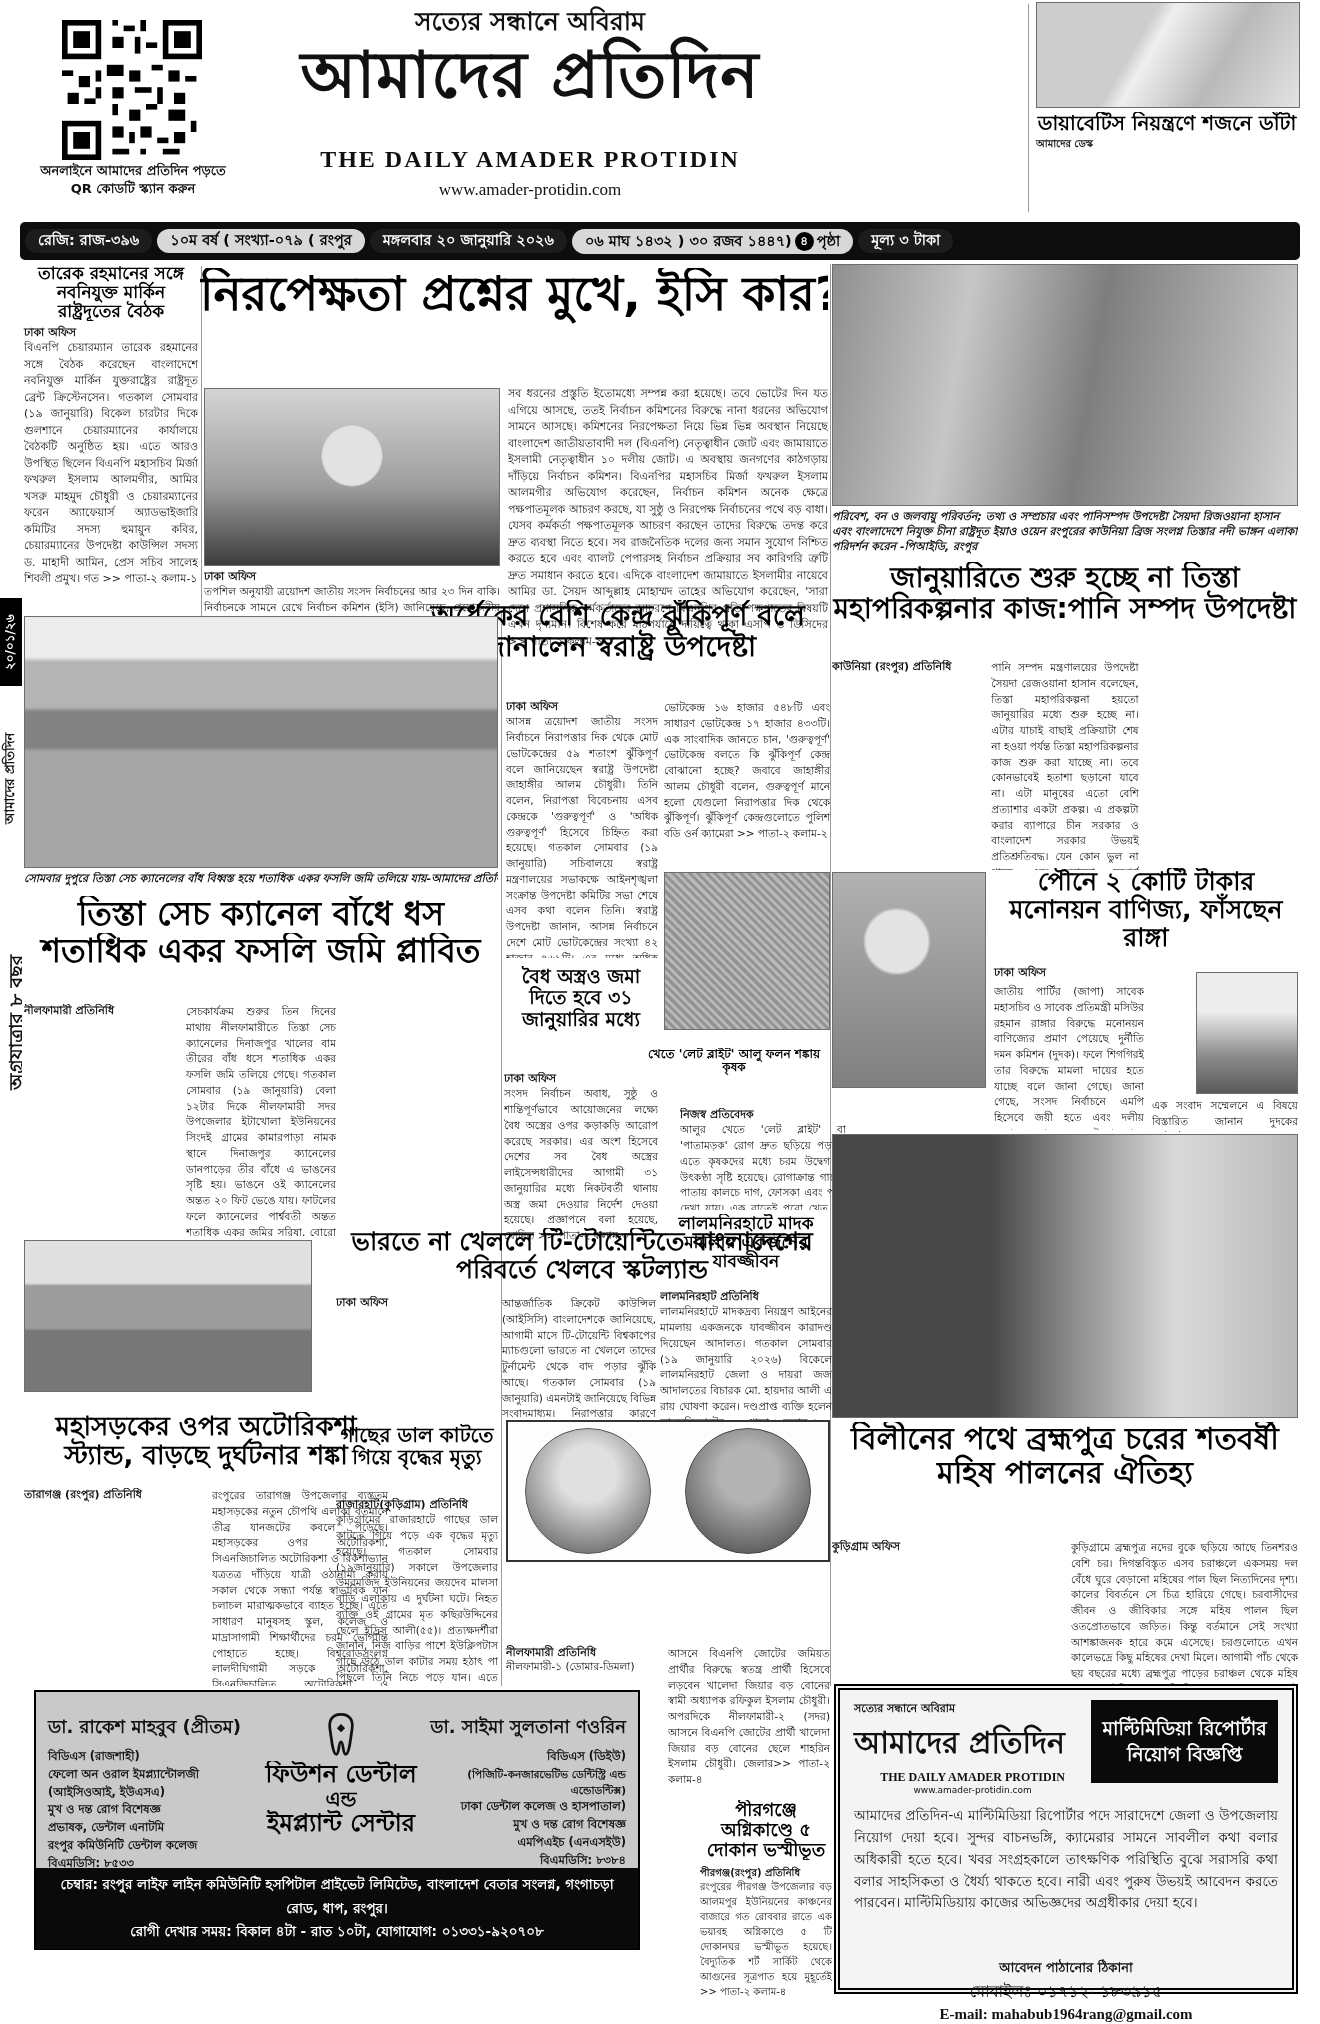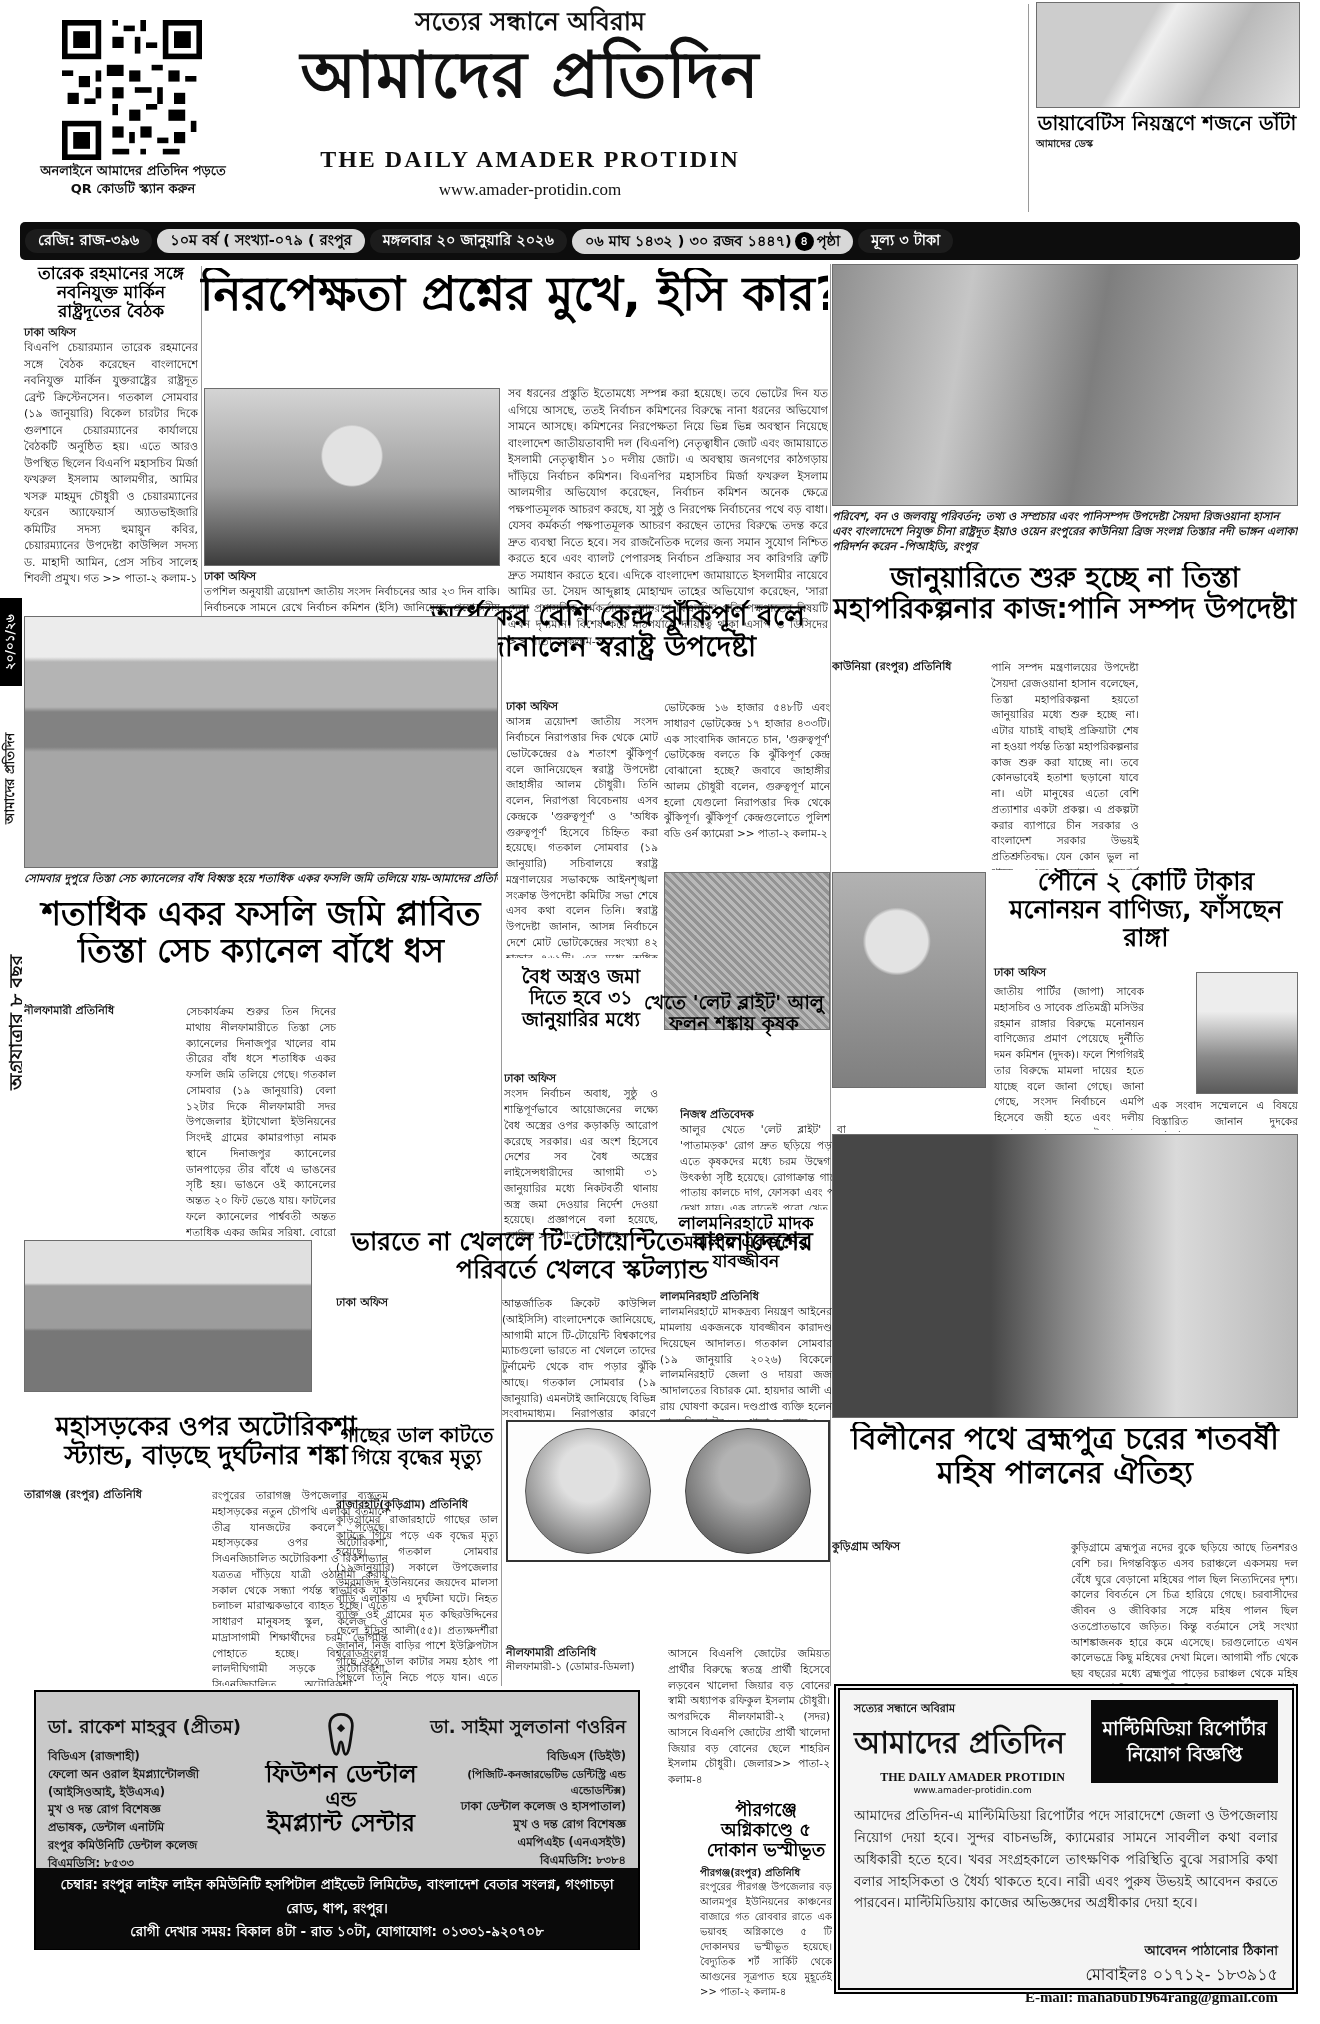--- a/index.html
+++ b/index.html
@@ -165,43 +165,43 @@
   </div>
 
   <div class="abs hl" style="left:408px;top:600px;width:420px;height:96px;font-size:28px">অর্ধেকের বেশি কেন্দ্র ঝুঁকিপূর্ণ বলে জানালেন স্বরাষ্ট্র উপদেষ্টা</div>
   <div class="abs" style="left:506px;top:700px;width:152px;height:258px;overflow:hidden">
     <div class="byl">ঢাকা অফিস</div>
     <div class="btxt">আসন্ন ত্রয়োদশ জাতীয় সংসদ নির্বাচনে নিরাপত্তার দিক থেকে মোট ভোটকেন্দ্রের ৫৯ শতাংশ ঝুঁকিপূর্ণ বলে জানিয়েছেন স্বরাষ্ট্র উপদেষ্টা জাহাঙ্গীর আলম চৌধুরী। তিনি বলেন, নিরাপত্তা বিবেচনায় এসব কেন্দ্রকে 'গুরুত্বপূর্ণ' ও 'অধিক গুরুত্বপূর্ণ' হিসেবে চিহ্নিত করা হয়েছে। গতকাল সোমবার (১৯ জানুয়ারি) সচিবালয়ে স্বরাষ্ট্র মন্ত্রণালয়ের সভাকক্ষে আইনশৃঙ্খলা সংক্রান্ত উপদেষ্টা কমিটির সভা শেষে এসব কথা বলেন তিনি। স্বরাষ্ট্র উপদেষ্টা জানান, আসন্ন নির্বাচনে দেশে মোট ভোটকেন্দ্রের সংখ্যা ৪২ হাজার ৭৬১টি। এর মধ্যে অধিক গুরুত্বপূর্ণ ভোটকেন্দ্র রয়েছে ৮ হাজার ৭৮০টি, গুরুত্বপূর্ণ</div>
   </div>
   <div class="abs btxt" style="left:664px;top:700px;width:166px;height:166px">ভোটকেন্দ্র ১৬ হাজার ৫৪৮টি এবং সাধারণ ভোটকেন্দ্র ১৭ হাজার ৪৩৩টি। এক সাংবাদিক জানতে চান, 'গুরুত্বপূর্ণ' ভোটকেন্দ্র বলতে কি ঝুঁকিপূর্ণ কেন্দ্র বোঝানো হচ্ছে? জবাবে জাহাঙ্গীর আলম চৌধুরী বলেন, গুরুত্বপূর্ণ মানে হলো যেগুলো নিরাপত্তার দিক থেকে ঝুঁকিপূর্ণ। ঝুঁকিপূর্ণ কেন্দ্রগুলোতে পুলিশ বডি ওর্ন ক্যামেরা &gt;&gt; পাতা-২ কলাম-২</div>
 
   <div class="abs photo photo-field" style="left:664px;top:872px;width:166px;height:158px"></div>
-  <div class="abs hl" style="left:636px;top:992px;width:196px;height:68px;font-size:19px">খেতে 'লেট ব্লাইট' আলু ফলন শঙ্কায় কৃষক</div>
+  <div class="abs hl" style="left:636px;top:1048px;width:196px;height:68px;font-size:12px">খেতে 'লেট ব্লাইট' আলু ফলন শঙ্কায় কৃষক</div>
   <div class="abs" style="left:680px;top:1108px;width:166px;height:102px;overflow:hidden">
     <div class="byl">নিজস্ব প্রতিবেদক</div>
     <div class="btxt">আলুর খেতে 'লেট ব্লাইট' বা 'পাতামড়ক' রোগ দ্রুত ছড়িয়ে পড়ছে। এতে কৃষকদের মধ্যে চরম উদ্বেগ ও উৎকণ্ঠা সৃষ্টি হয়েছে। রোগাক্রান্ত গাছের পাতায় কালচে দাগ, ফোসকা এবং পচন দেখা যায়। এক রাতেই পুরো খেত নষ্ট হয়ে যাচ্ছে। কৃষকরা বারবার ছত্রাকনাশক স্প্রে করেও রোগ নিয়ন্ত্রণে &gt;&gt; পাতা-২ কলাম-৭</div>
   </div>
 
   <div class="abs hl" style="left:504px;top:966px;width:154px;height:102px;font-size:19px">বৈধ অস্ত্রও জমা দিতে হবে ৩১ জানুয়ারির মধ্যে</div>
   <div class="abs" style="left:504px;top:1072px;width:154px;height:168px;overflow:hidden">
     <div class="byl">ঢাকা অফিস</div>
     <div class="btxt">সংসদ নির্বাচন অবাধ, সুষ্ঠু ও শান্তিপূর্ণভাবে আয়োজনের লক্ষ্যে বৈধ অস্ত্রের ওপর কড়াকড়ি আরোপ করেছে সরকার। এর অংশ হিসেবে দেশের সব বৈধ অস্ত্রের লাইসেন্সধারীদের আগামী ৩১ জানুয়ারির মধ্যে নিকটবর্তী থানায় অস্ত্র জমা দেওয়ার নির্দেশ দেওয়া হয়েছে। প্রজ্ঞাপনে বলা হয়েছে, ঘোষিত &gt;&gt; পাতা-২ কলাম-৩</div>
   </div>
 
   <div class="abs hl" style="left:660px;top:1214px;width:172px;height:74px;font-size:17px">লালমনিরহাটে মাদক মামলায় একজনের যাবজ্জীবন</div>
   <div class="abs" style="left:660px;top:1290px;width:172px;height:228px;overflow:hidden">
     <div class="byl">লালমনিরহাট প্রতিনিধি</div>
     <div class="btxt">লালমনিরহাটে মাদকদ্রব্য নিয়ন্ত্রণ আইনের মামলায় একজনকে যাবজ্জীবন কারাদণ্ড দিয়েছেন আদালত। গতকাল সোমবার (১৯ জানুয়ারি ২০২৬) বিকেলে লালমনিরহাট জেলা ও দায়রা জজ আদালতের বিচারক মো. হায়দার আলী এ রায় ঘোষণা করেন। দণ্ডপ্রাপ্ত ব্যক্তি হলেন লালমনিরহাটের &gt;&gt; পাতা-২ কলাম-৫</div>
   </div>
 
   <div class="abs photo photo-canal" style="left:24px;top:616px;width:474px;height:252px"></div>
   <div class="abs caption" style="left:24px;top:872px;width:474px;height:20px;white-space:nowrap">সোমবার দুপুরে তিস্তা সেচ ক্যানেলের বাঁধ বিধ্বস্ত হয়ে শতাধিক একর ফসলি জমি তলিয়ে যায়-আমাদের প্রতিদিন</div>
   <div class="abs" style="left:24px;top:896px;width:474px">
+    <div class="hl" style="font-size:33px">তিস্তা সেচ ক্যানেল বাঁধে ধস</div>
     <div class="hl" style="font-size:33px">শতাধিক একর ফসলি জমি প্লাবিত</div>
-    <div class="hl" style="font-size:33px">তিস্তা সেচ ক্যানেল বাঁধে ধস</div>
   </div>
   <div class="abs cols3" style="left:24px;top:1004px;width:474px;height:232px;overflow:hidden">
     <div class="byl">নীলফামারী প্রতিনিধি</div>
     <div class="btxt">সেচকার্যক্রম শুরুর তিন দিনের মাথায় নীলফামারীতে তিস্তা সেচ ক্যানেলের দিনাজপুর খালের বাম তীরের বাঁধ ধসে শতাধিক একর ফসলি জমি তলিয়ে গেছে। গতকাল সোমবার (১৯ জানুয়ারি) বেলা ১২টার দিকে নীলফামারী সদর উপজেলার ইটাখোলা ইউনিয়নের সিংদই গ্রামের কামারপাড়া নামক স্থানে দিনাজপুর ক্যানেলের ডানপাড়ের তীর বাঁধে এ ভাঙনের সৃষ্টি হয়। ভাঙনে ওই ক্যানেলের অন্তত ২০ ফিট ভেঙে যায়। ফাটলের ফলে ক্যানেলের পার্শ্ববতী অন্তত শতাধিক একর জমির সরিষা, বোরো বীজতলা, ভুট্টা, আলু ও রবি শস্য পানিতে তলিয়ে যায়। ওই ক্যানেলে সংলগ্ন বসবাসরত কৃষক আব্দুর রহমান বলেন, চলতি বোরো মৌসুমের (খরিপ-১) তিস্তা সেচ প্রকল্প থেকে ১৫ জানুয়ারি হতে পানি দেয়া শুরু হয়। ওই সেচের পানি পেয়ে তিস্তার কমান্ড এলাকার দিনাজপুর ক্যানেলের দুই ধারে কৃষকরা বোরো আবাদের জন্য প্রস্তুতি নিয়ে চারা রোপণ করছেন। পাশাপাশি বিভিন্ন ফসলে সেচ দিচ্ছেন। এ অবস্থায় সোমবার বেলা ১২টার দিকে ক্যানেলের ডান তীর বাঁধ ভেঙে আমার জমিসহ আসেপাশের অন্তত শতাধিক একর জমিতে স্রোত বয়ে যাচ্ছে। ওই এলাকার কৃষক শরিফ ইসলাম, শফিকুল ইসলাম সহ আরও অনেকে জানান, এর আগে ২০১৫ ও ২০২৪ সালেও ক্যানেলের বাঁধ বিধ্বস্ত হয়েছিল। এতে আমাদের ব্যাপক ক্ষতি হয়। এদিকে ক্ষতিগ্রস্থ কৃষকরা ওই এলাকার নীলফামারী-পঞ্চপুকুর সড়কটি অবরোধ করে ক্ষতিপূরনের দাবি তুলেছে। সেখানে নীলফামারীর পানি উন্নয়ন বোর্ডের উপ-সহকারি প্রকৌশলী মাহমুদুর রহমান গেলে তাকে &gt;&gt; পাতা-২ কলাম-৩</div>
   </div>
 
   <div class="abs photo photo-farmer" style="left:832px;top:872px;width:154px;height:216px"></div>
   <div class="abs hl" style="left:994px;top:868px;width:304px;height:96px;font-size:25px">পৌনে ২ কোটি টাকার মনোনয়ন বাণিজ্য, ফাঁসছেন রাঙ্গা</div>
   <div class="abs byl" style="left:994px;top:966px;width:150px">ঢাকা অফিস</div>
   <div class="abs btxt" style="left:994px;top:984px;width:150px;height:146px">জাতীয় পার্টির (জাপা) সাবেক মহাসচিব ও সাবেক প্রতিমন্ত্রী মসিউর রহমান রাঙ্গার বিরুদ্ধে মনোনয়ন বাণিজ্যের প্রমাণ পেয়েছে দুর্নীতি দমন কমিশন (দুদক)। ফলে শিগগিরই তার বিরুদ্ধে মামলা দায়ের হতে যাচ্ছে বলে জানা গেছে। জানা গেছে, সংসদ নির্বাচনে এমপি হিসেবে জয়ী হতে এবং দলীয় মনোনয়ন পেতে অনেকেই তার কাছে ধরনা দেন। এ সুযোগে রাঙ্গা বিভিন্ন জনের কাছ থেকে মোটা অঙ্কের টাকা হাতিয়ে নেন। গতকাল সোমবার (১৯ জানুয়ারি)</div>
@@ -290,20 +290,20 @@
     <div style="display:flex;justify-content:space-between;align-items:flex-start">
       <div style="width:250px">
         <div style="font-size:11px;font-weight:bold">সত্যের সন্ধানে অবিরাম</div>
         <div style="font-size:30px;font-weight:bold;white-space:nowrap">আমাদের প্রতিদিন</div>
         <div style="font-family:'Liberation Serif','DejaVu Serif',serif;font-size:12px;font-weight:bold;text-align:center">THE DAILY AMADER PROTIDIN</div>
         <div style="font-size:9px;text-align:center">www.amader-protidin.com</div>
       </div>
       <div style="width:180px;background:#0a0a0a;color:#fff;font-weight:bold;font-size:19px;text-align:center;padding:16px 8px;line-height:1.35">মাল্টিমিডিয়া রিপোর্টার নিয়োগ বিজ্ঞপ্তি</div>
     </div>
     <div style="font-size:13.5px;line-height:1.62;text-align:justify;margin-top:10px;height:132px;overflow:hidden">আমাদের প্রতিদিন-এ মাল্টিমিডিয়া রিপোর্টার পদে সারাদেশে জেলা ও উপজেলায় নিয়োগ দেয়া হবে। সুন্দর বাচনভঙ্গি, ক্যামেরার সামনে সাবলীল কথা বলার অধিকারী হতে হবে। খবর সংগ্রহকালে তাৎক্ষণিক পরিস্থিতি বুঝে সরাসরি কথা বলার সাহসিকতা ও ধৈর্য্য থাকতে হবে। নারী এবং পুরুষ উভয়ই আবেদন করতে পারবেন। মাল্টিমিডিয়ায় কাজের অভিজ্ঞদের অগ্রধীকার দেয়া হবে।</div>
-    <div style="text-align:right;margin-top:4px">
+    <div style="text-align:center;margin-top:21px">
       <div style="font-size:13px;font-weight:bold">আবেদন পাঠানোর ঠিকানা</div>
       <div style="font-size:16px">মোবাইলঃ ০১৭১২- ১৮৩৯১৫</div>
       <div style="font-family:'Liberation Serif','DejaVu Serif',serif;font-size:15px;font-weight:bold">E-mail: mahabub1964rang@gmail.com</div>
     </div>
   </div>
 
 </div>
 
 </body></html>

